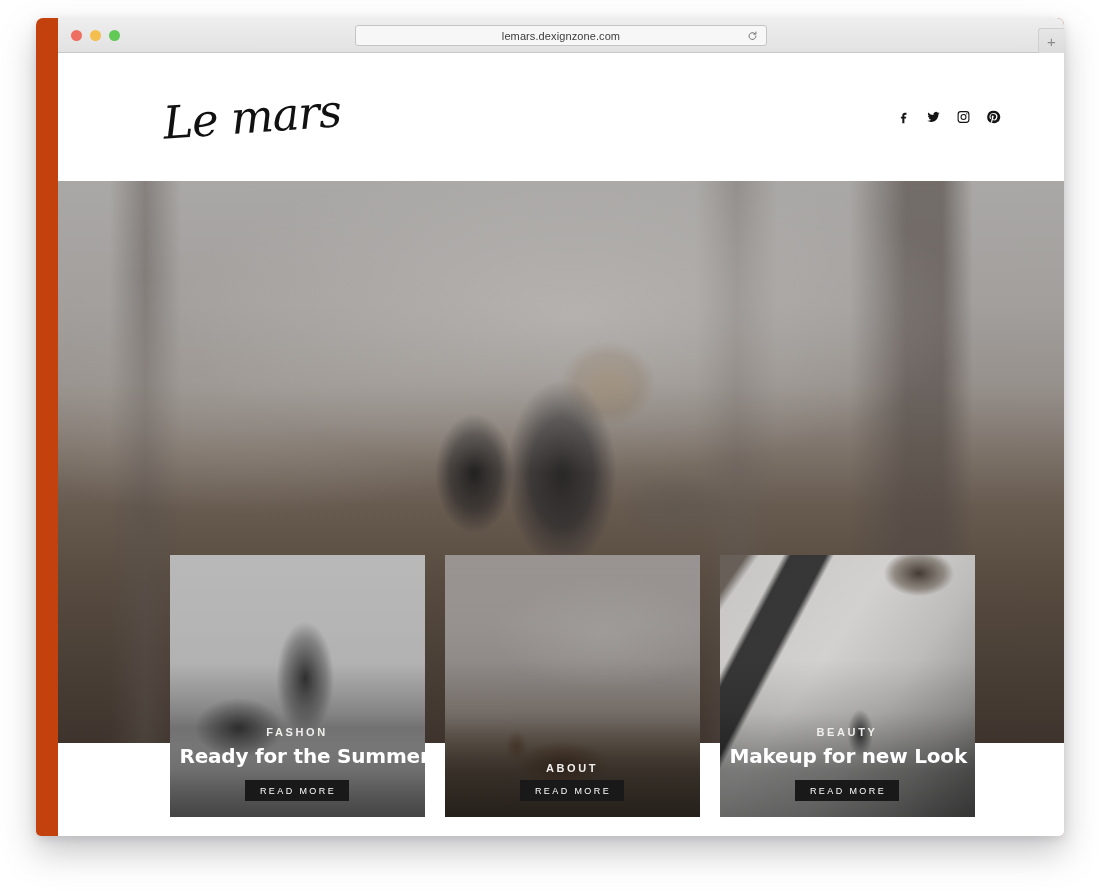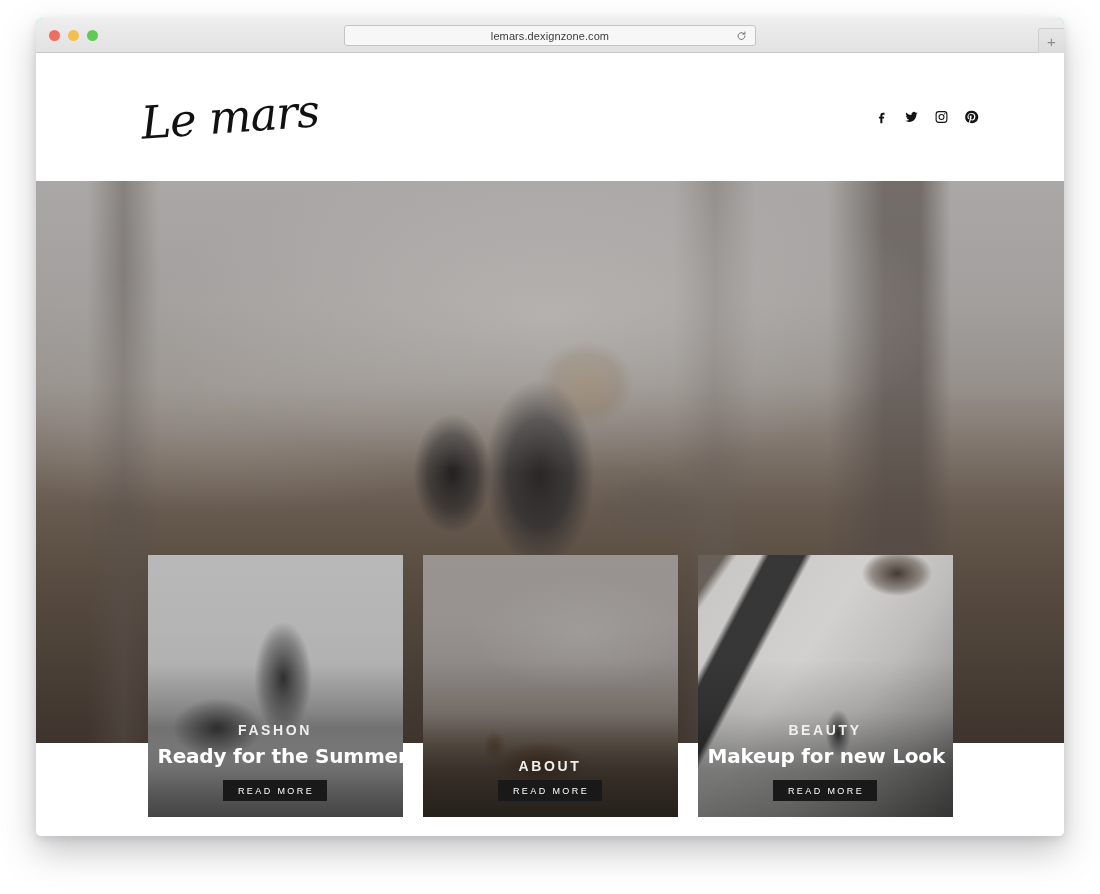--- a/index.html
+++ b/index.html
@@ -12,25 +12,26 @@
     overflow: hidden;
   }
 
   
   .browser-window {
     position: absolute;
     left: 36px;
     top: 18px;
     width: 1028px;
     height: 818px;
-    background: #5eead4;
+    background: #c2410c;
     border-radius: 7px 7px 5px 5px;
     box-shadow: 0 16px 34px rgba(120,120,125,0.42),
                 0 3px 10px rgba(120,120,125,0.22);
     overflow: hidden;
+    padding-left: 22px;
   }
 
   
   .titlebar {
     position: relative;
     height: 35px;
     background: linear-gradient(#eeeeee, #e2e2e2);
     border-bottom: 1px solid #c8c8c8;
   }
   .traffic-lights {
@@ -261,21 +262,21 @@
     background: linear-gradient(to bottom, rgba(0,0,0,0) 40%, rgba(0,0,0,0.12) 60%, rgba(0,0,0,0.42) 82%, rgba(0,0,0,0.5) 100%);
   }
   .card-body {
     position: absolute;
     left: 0; right: 0;
     bottom: 16px;
     text-align: center;
     padding: 0 10px;
   }
   .card-category {
-    font-size: 14px;
+    font-size: 11px;
     letter-spacing: 2.6px;
     color: #f0efee;
     font-weight: 600;
     margin-bottom: 6px;
   }
   .card-title {
     font-family: "DejaVu Sans", sans-serif;
     font-size: 20px;
     font-weight: bold;
     color: #ffffff;

